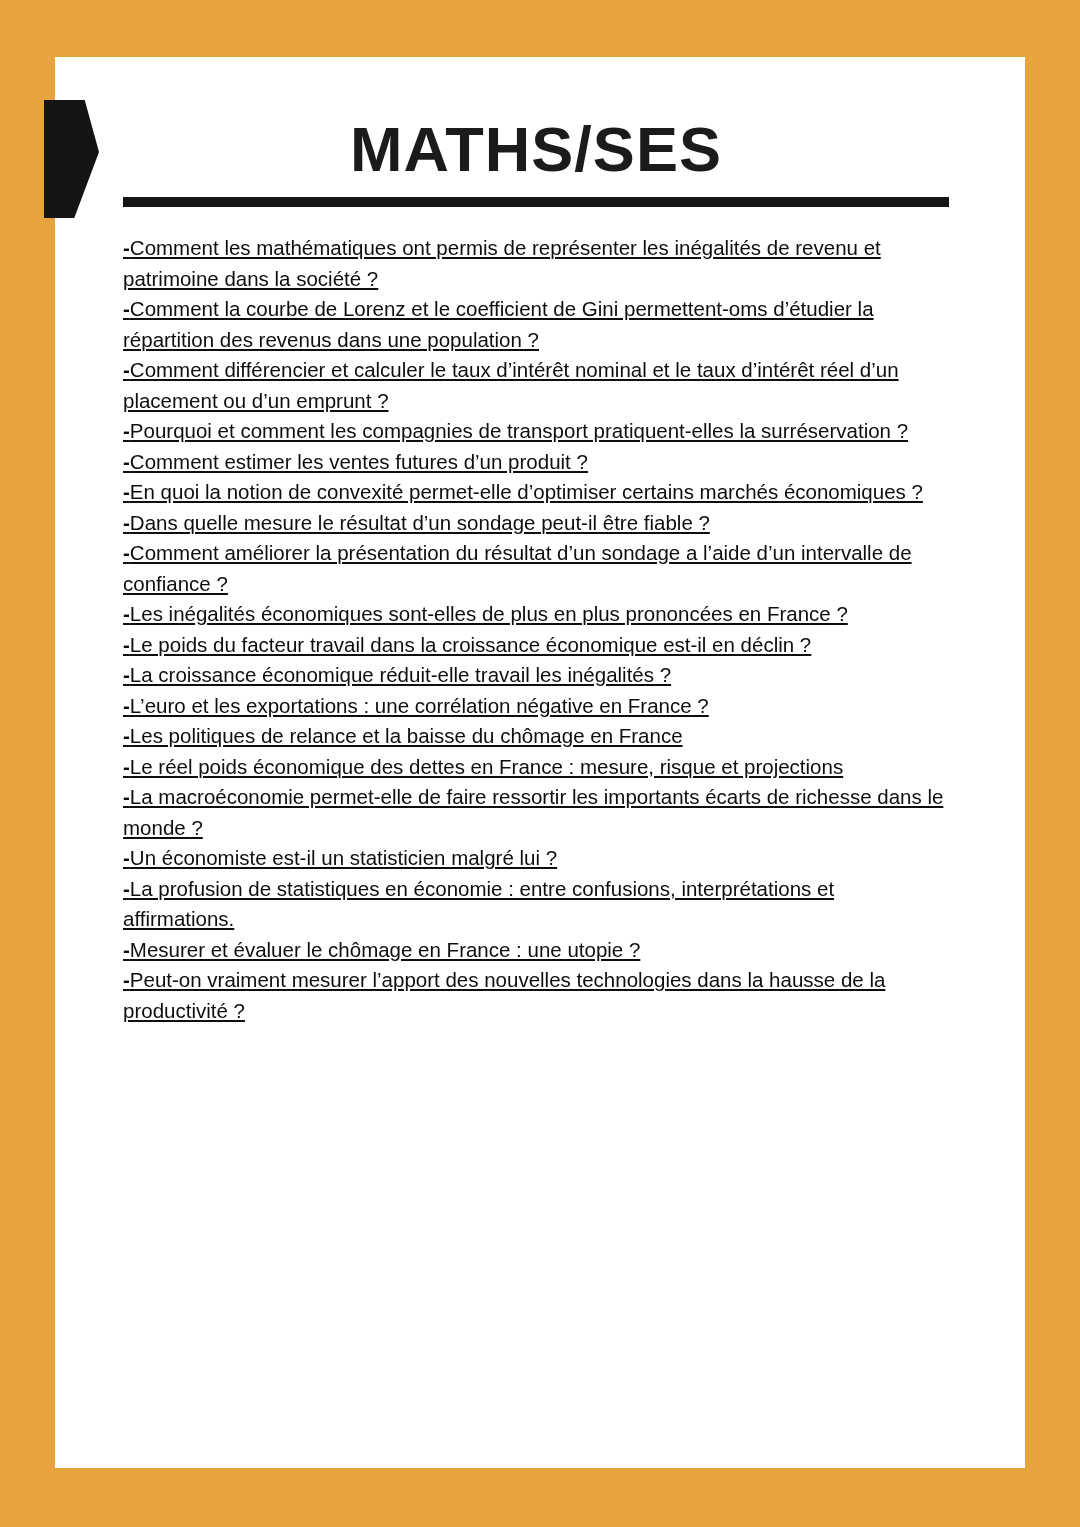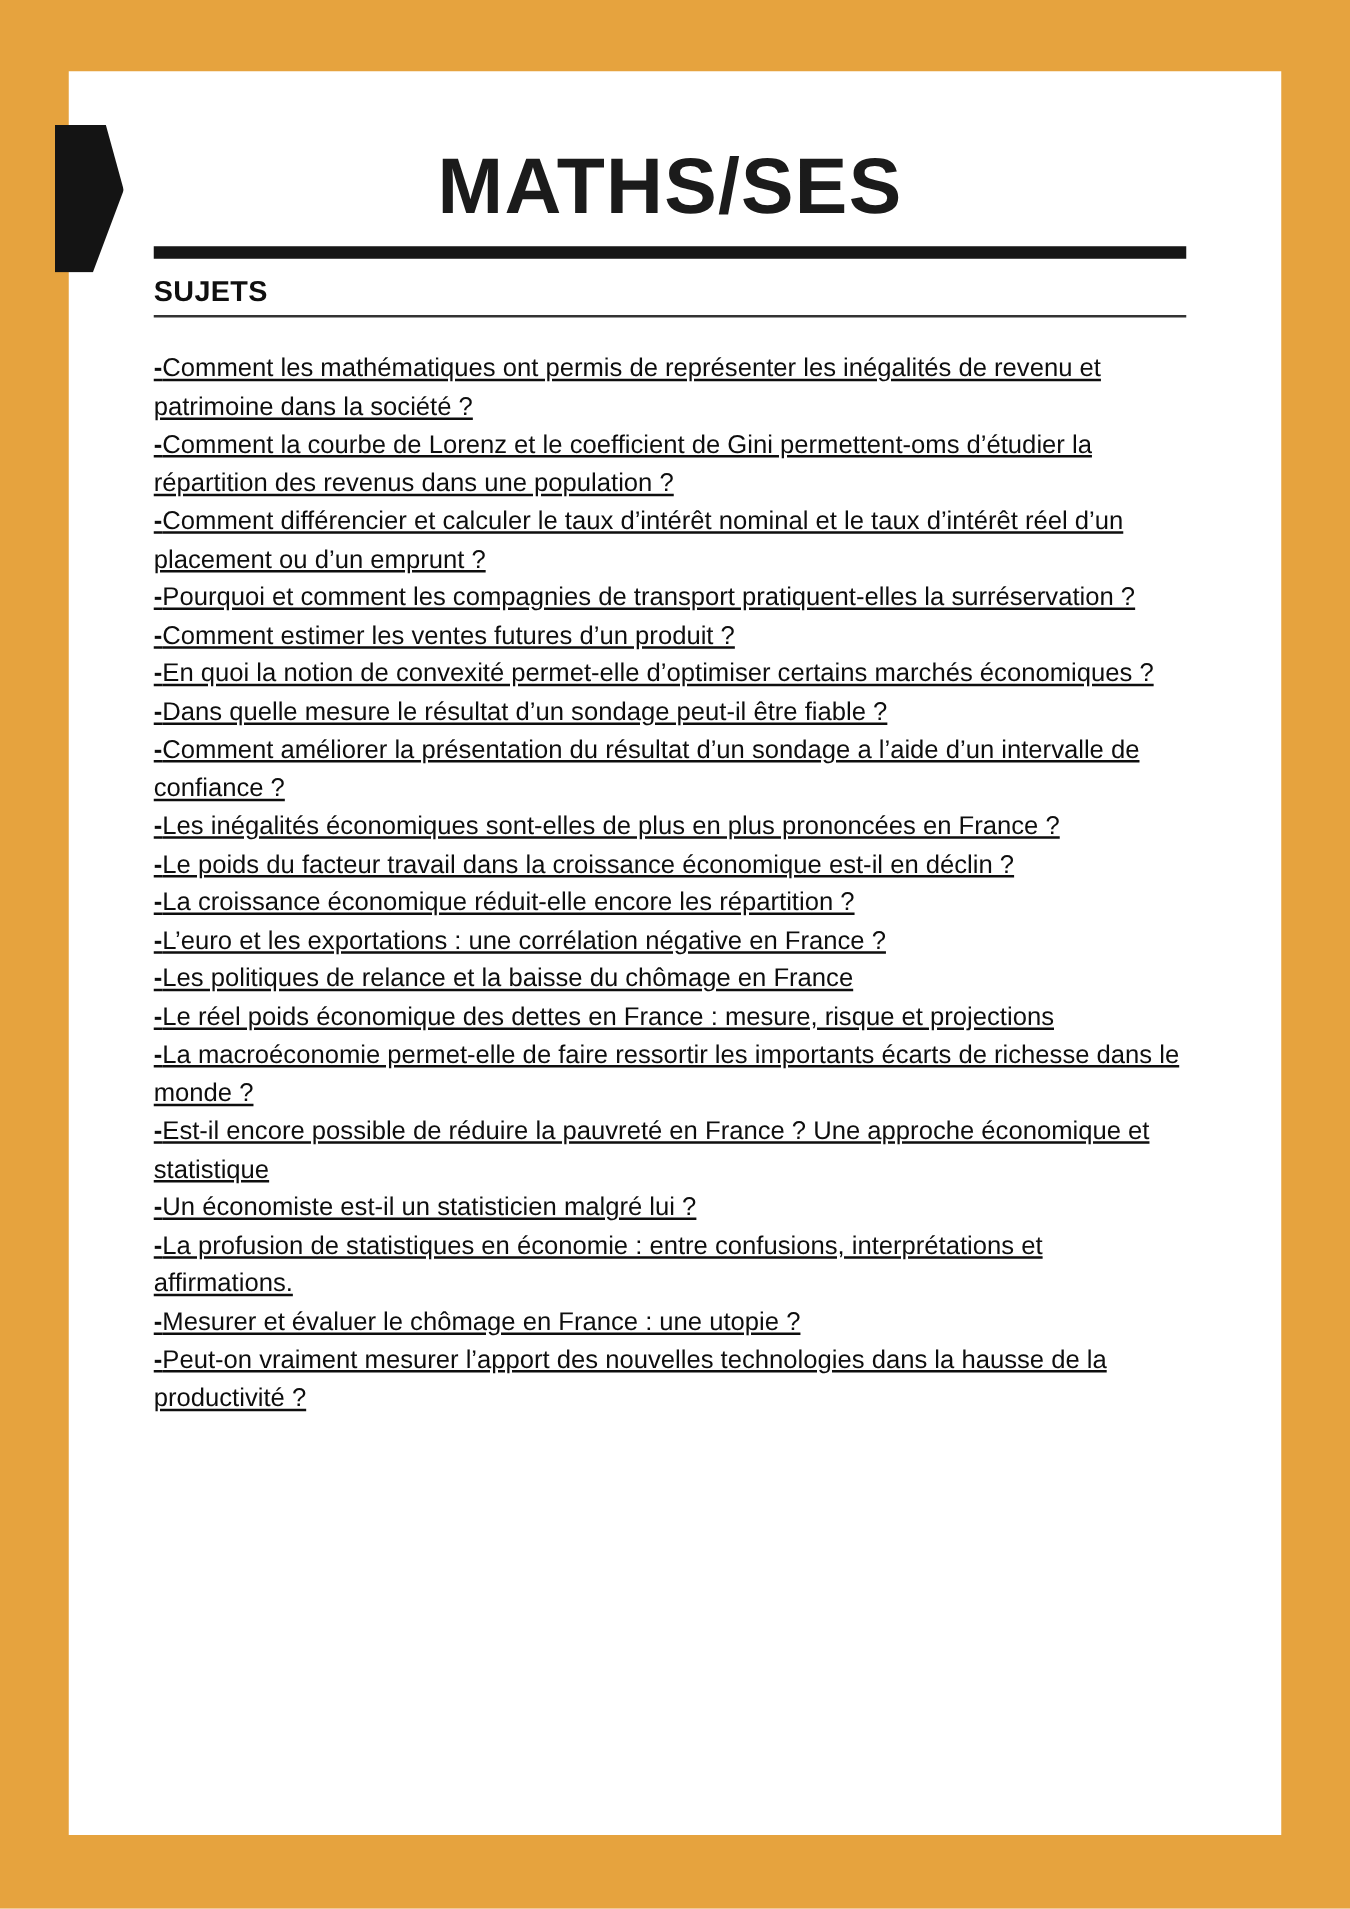--- a/index.html
+++ b/index.html
@@ -82,39 +82,35 @@
   }
 </style>
 </head>
 <body>
 
 <div class="frame">
   <div class="bookmark"></div>
   <div class="page">
     <h1 class="title">MATHS/SES</h1>
     <div class="title-rule"></div>
-    <div class="section-head">
-      <h2>SUJETS</h2>
-    </div>
     <div class="list">
         <div class="item"><span class="dash">-</span><span>Comment les mathématiques ont permis de représenter les inégalités de revenu et patrimoine dans la société ?</span></div>
         <div class="item"><span class="dash">-</span><span>Comment la courbe de Lorenz et le coefficient de Gini permettent-oms d’étudier la répartition des revenus dans une population ?</span></div>
         <div class="item"><span class="dash">-</span><span>Comment différencier et calculer le taux d’intérêt nominal et le taux d’intérêt réel d’un placement ou d’un emprunt ?</span></div>
         <div class="item"><span class="dash">-</span><span>Pourquoi et comment les compagnies de transport pratiquent-elles la surréservation ?</span></div>
         <div class="item"><span class="dash">-</span><span>Comment estimer les ventes futures d’un produit ?</span></div>
         <div class="item"><span class="dash">-</span><span>En quoi la notion de convexité permet-elle d’optimiser certains marchés économiques ?</span></div>
         <div class="item"><span class="dash">-</span><span>Dans quelle mesure le résultat d’un sondage peut-il être fiable ?</span></div>
         <div class="item"><span class="dash">-</span><span>Comment améliorer la présentation du résultat d’un sondage a l’aide d’un intervalle de confiance ?</span></div>
         <div class="item"><span class="dash">-</span><span>Les inégalités économiques sont-elles de plus en plus prononcées en France ?</span></div>
         <div class="item"><span class="dash">-</span><span>Le poids du facteur travail dans la croissance économique est-il en déclin ?</span></div>
-        <div class="item"><span class="dash">-</span><span>La croissance économique réduit-elle encore les répartition ?</span></div>
+        <div class="item"><span class="dash">-</span><span>La croissance économique réduit-elle travail les inégalités ?</span></div>
         <div class="item"><span class="dash">-</span><span>L’euro et les exportations : une corrélation négative en France ?</span></div>
         <div class="item"><span class="dash">-</span><span>Les politiques de relance et la baisse du chômage en France</span></div>
         <div class="item"><span class="dash">-</span><span>Le réel poids économique des dettes en France : mesure, risque et projections</span></div>
         <div class="item"><span class="dash">-</span><span>La macroéconomie permet-elle de faire ressortir les importants écarts de richesse dans le monde ?</span></div>
-        <div class="item"><span class="dash">-</span><span>Est-il encore possible de réduire la pauvreté en France ? Une approche économique et statistique</span></div>
         <div class="item"><span class="dash">-</span><span>Un économiste est-il un statisticien malgré lui ?</span></div>
         <div class="item"><span class="dash">-</span><span>La profusion de statistiques en économie : entre confusions, interprétations et affirmations.</span></div>
         <div class="item"><span class="dash">-</span><span>Mesurer et évaluer le chômage en France : une utopie ?</span></div>
         <div class="item"><span class="dash">-</span><span>Peut-on vraiment mesurer l’apport des nouvelles technologies dans la hausse de la productivité ?</span></div>
       </div>
   </div>
 </div>
 
 </body></html>

